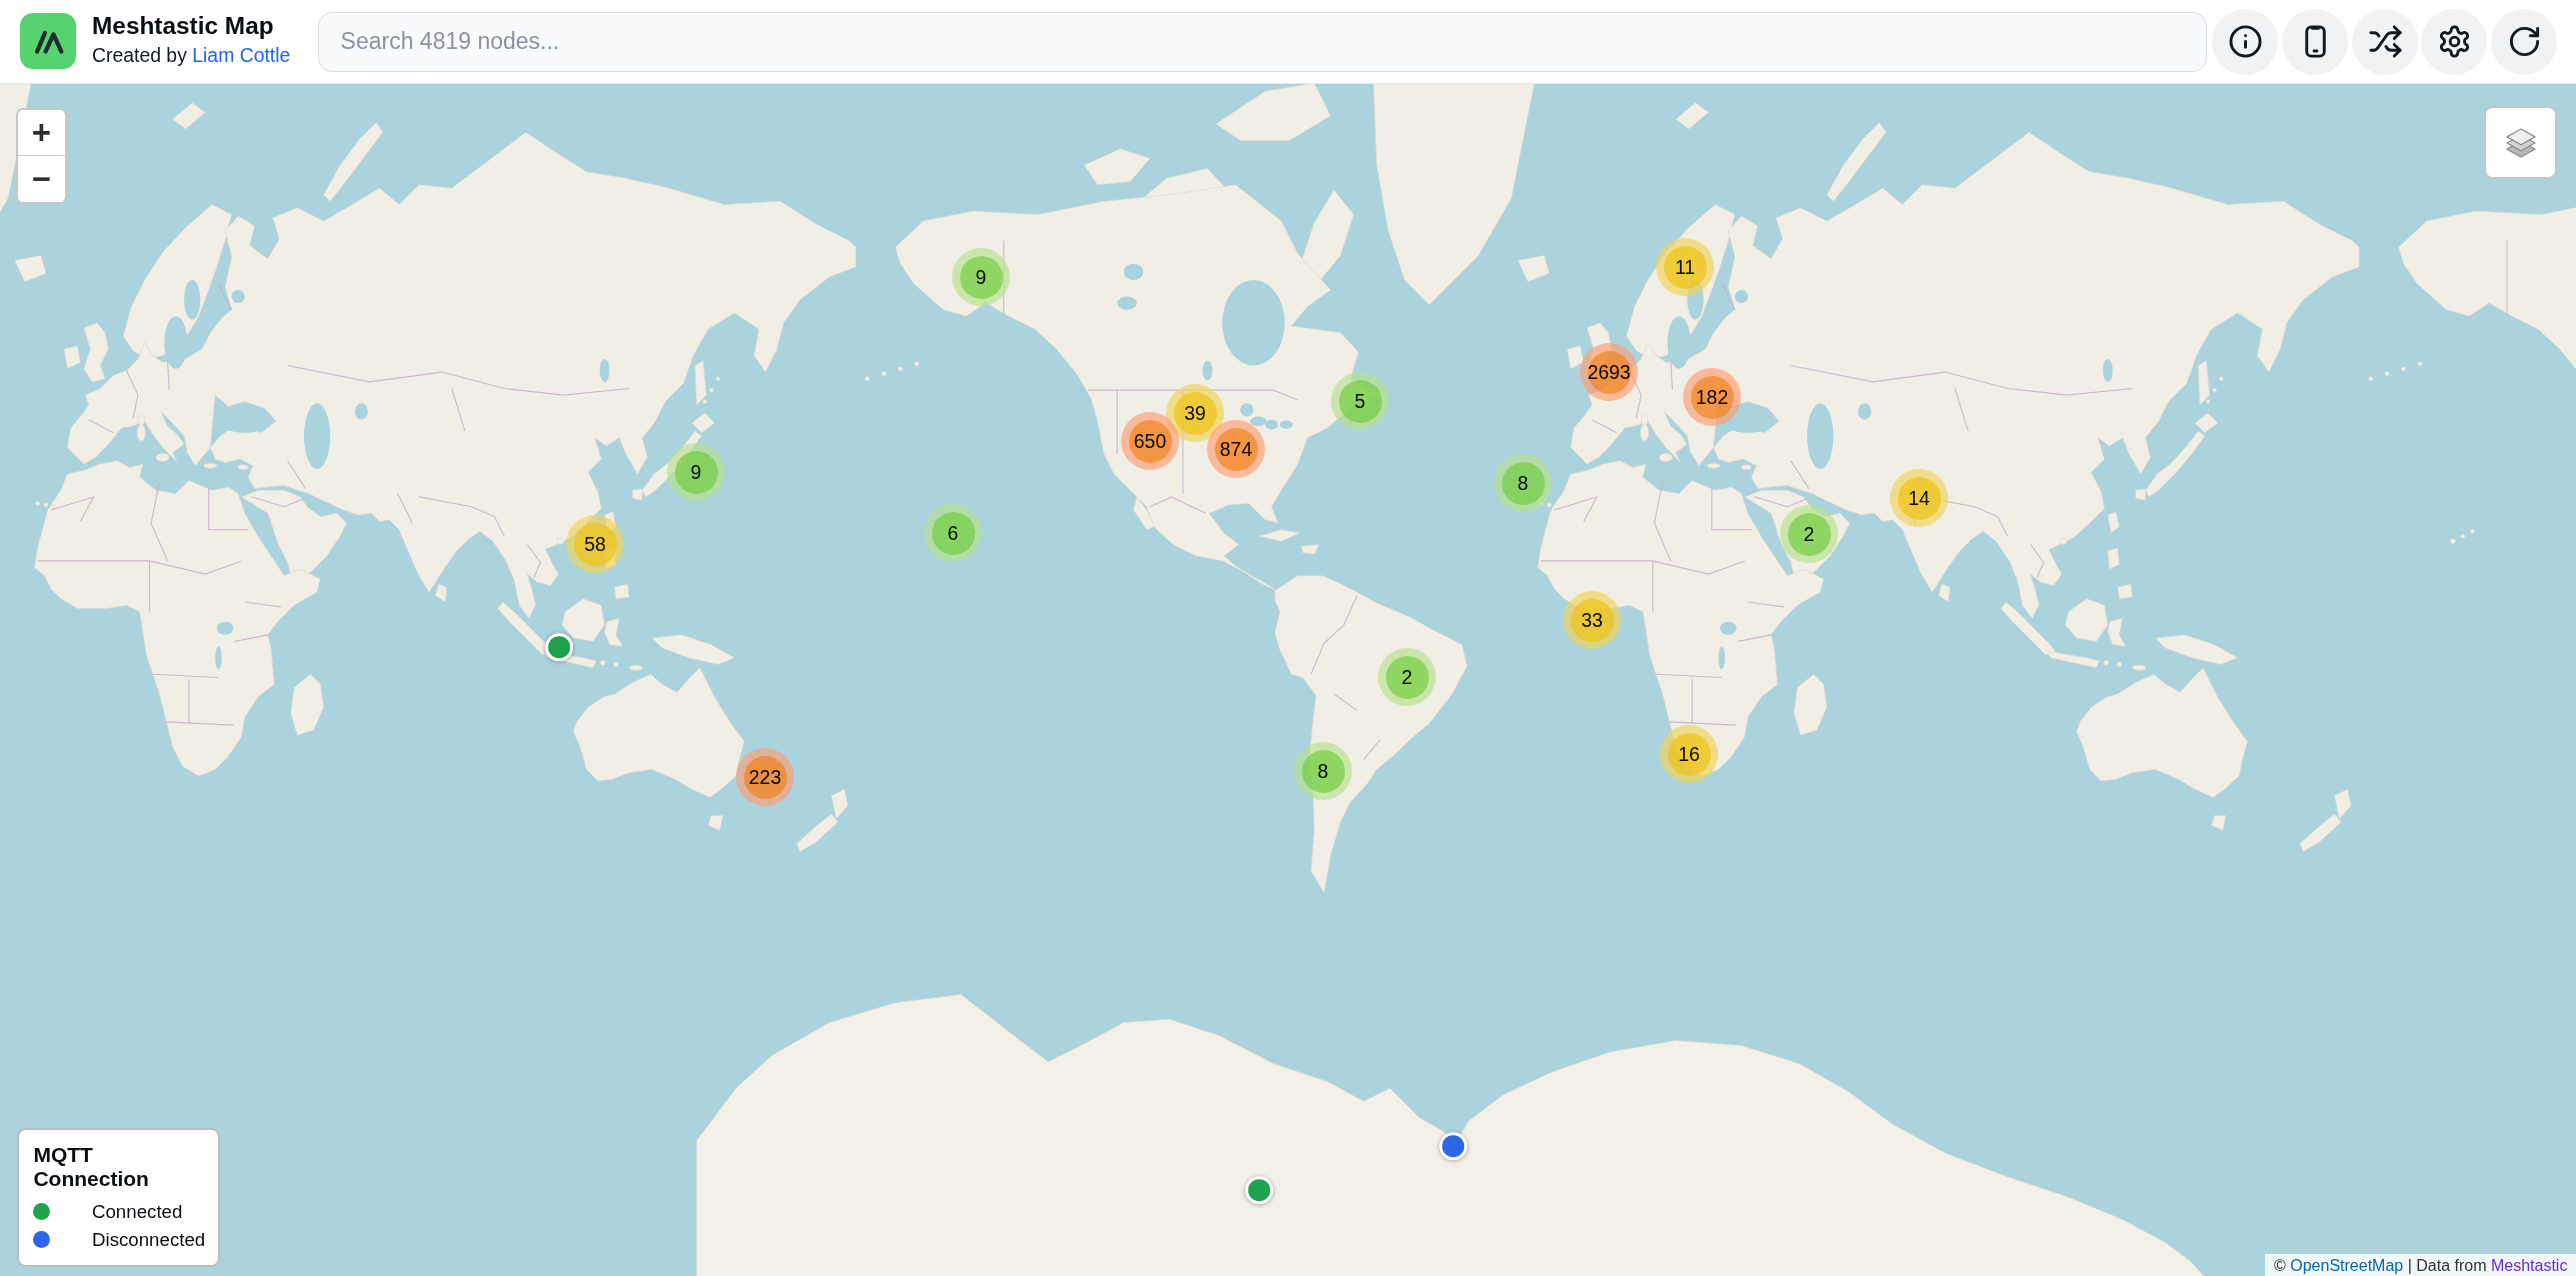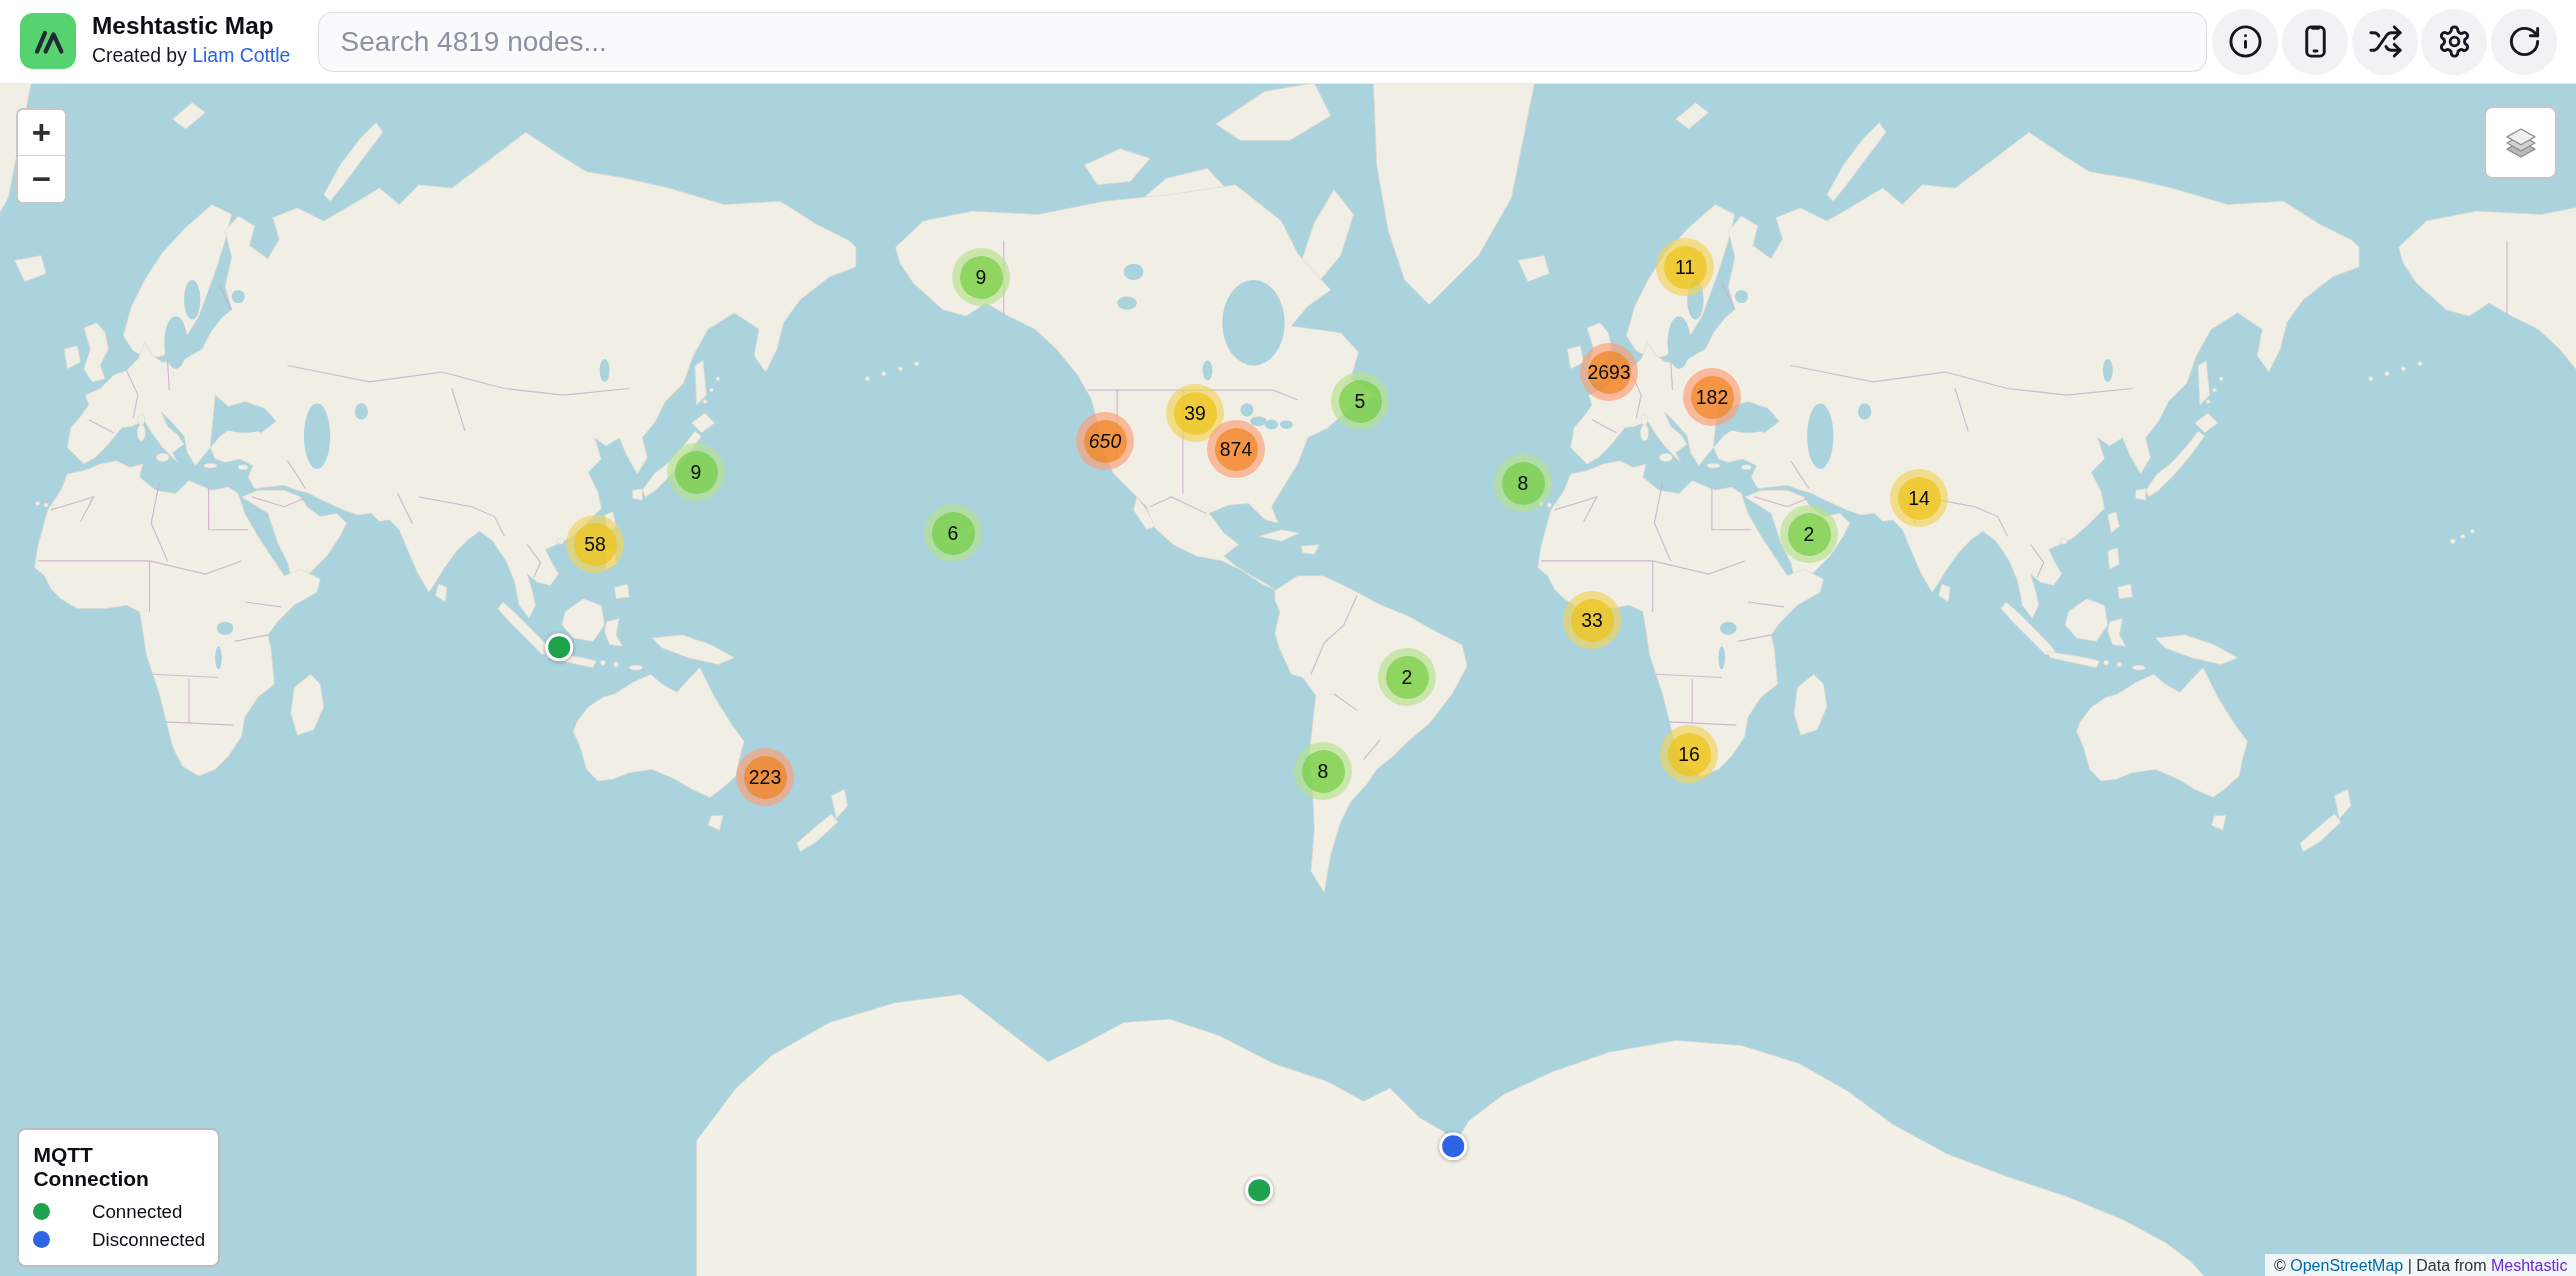--- a/index.html
+++ b/index.html
@@ -8,21 +8,21 @@
   
   #header{position:absolute;top:0;left:0;width:2576px;height:83px;background:#ffffff;
           border-bottom:1.4px solid #e7e9ec;z-index:50;}
   #logo{position:absolute;left:20px;top:13px;width:56px;height:56px;border-radius:13px;
         background:#56d36f;display:flex;align-items:center;justify-content:center;}
   #title-block{position:absolute;left:92px;top:10px;}
   #app-title{font-size:24.4px;font-weight:700;color:#0b0f14;line-height:32px;}
   #byline{font-size:19.4px;color:#111826;line-height:27px;}
   #byline a{color:#2563eb;text-decoration:none;}
   #search{position:absolute;left:318px;top:11.5px;width:1844px;height:58px;background:#f9fafb;
-          border:1.4px solid #d8dce2;border-radius:14.4px;font-size:28px;color:#374151;
+          border:1.4px solid #d8dce2;border-radius:14.4px;font-size:23px;color:#374151;
           padding:0 21.6px;outline:none;}
   #search::placeholder{color:#8a93a3;}
   .icon-btn{position:absolute;top:8.6px;width:66px;height:66px;border-radius:50%;background:#f1f2f4;
             border:none;display:flex;align-items:center;justify-content:center;cursor:pointer;padding:0;}
   .icon-btn svg{width:35px;height:35px;stroke:#14181f;fill:none;stroke-width:2;
                 stroke-linecap:round;stroke-linejoin:round;}
   
   #map{position:absolute;top:83px;left:0;width:2576px;height:1194px;background:#abd3de;}
   #map svg.world{position:absolute;inset:0;}
   
@@ -237,21 +237,21 @@
     </div>
     <div class="cluster" style="left: 1712px; top: 397px; background: rgba(253, 156, 115, 0.65);">
       <div class="cluster-inner" style="background: rgba(241, 128, 23, 0.65);">182</div>
     </div>
     <div class="cluster" style="left: 1195px; top: 413px; background: rgba(241, 211, 87, 0.65);">
       <div class="cluster-inner" style="background: rgba(240, 194, 12, 0.65);">39</div>
     </div>
     <div class="cluster" style="left: 1360px; top: 401px; background: rgba(181, 226, 140, 0.65);">
       <div class="cluster-inner" style="background: rgba(110, 204, 57, 0.65);">5</div>
     </div>
-    <div class="cluster" style="left: 1105px; top: 441px; background: rgba(253, 156, 115, 0.65); font-style: italic;">
+    <div class="cluster" style="left: 1150px; top: 441px; background: rgba(253, 156, 115, 0.65);">
       <div class="cluster-inner" style="background: rgba(241, 128, 23, 0.65);">650</div>
     </div>
     <div class="cluster" style="left: 1236px; top: 449px; background: rgba(253, 156, 115, 0.65);">
       <div class="cluster-inner" style="background: rgba(241, 128, 23, 0.65);">874</div>
     </div>
     <div class="cluster" style="left: 696px; top: 472px; background: rgba(181, 226, 140, 0.65);">
       <div class="cluster-inner" style="background: rgba(110, 204, 57, 0.65);">9</div>
     </div>
     <div class="cluster" style="left: 1523px; top: 483px; background: rgba(181, 226, 140, 0.65);">
       <div class="cluster-inner" style="background: rgba(110, 204, 57, 0.65);">8</div>

